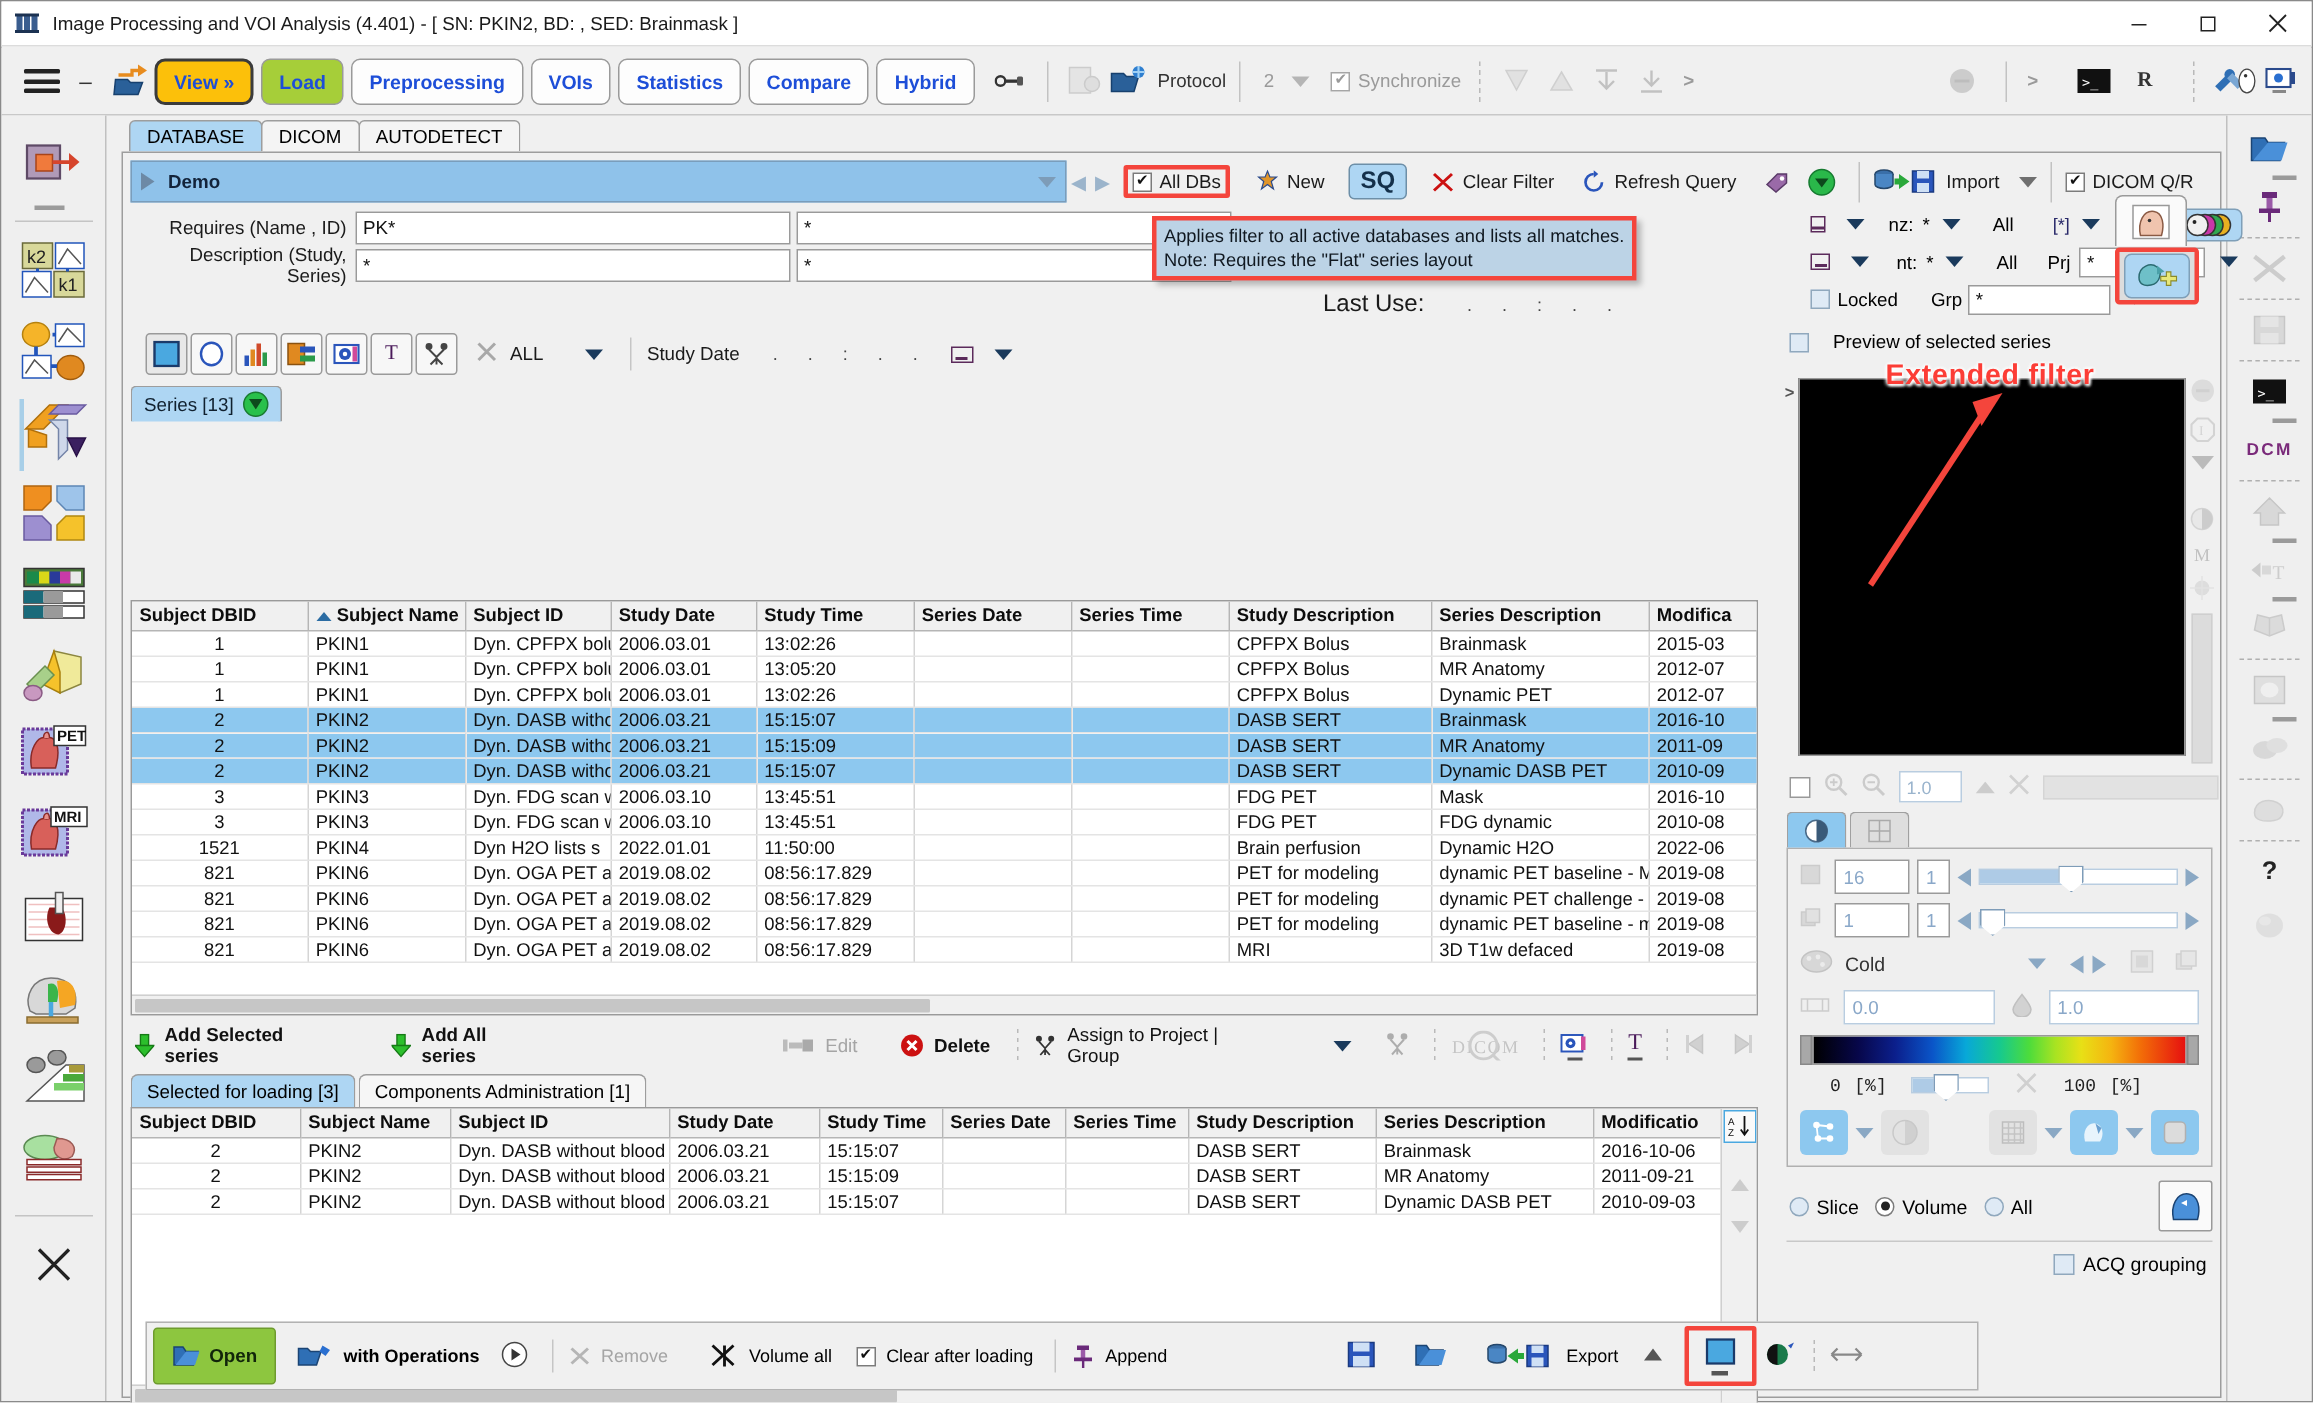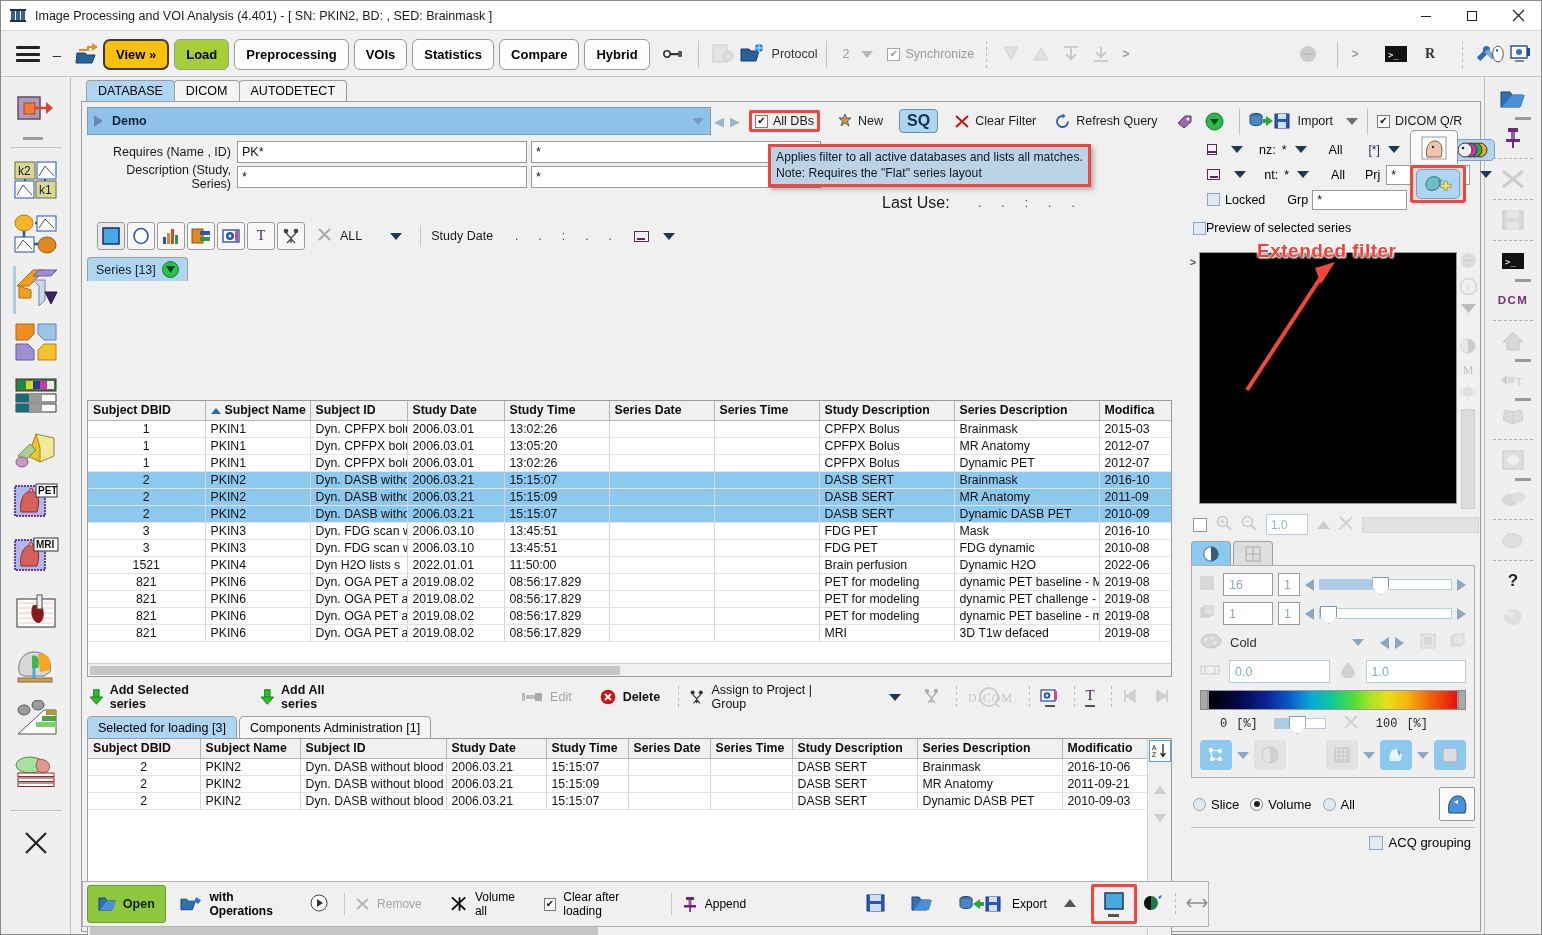--- a/index.html
+++ b/index.html
@@ -41,21 +41,21 @@
     border-bottom: 1px solid #c8c8c8;
     padding-left: 8px;
   }
   .hamburger { width: 26px; height: 20px; display:flex; flex-direction:column; justify-content:space-between; padding:2px 1px; margin: 0 8px 0 6px;}
   .hamburger i { display:block; height: 3px; background:#222; border-radius:1px; }
   .minus-btn { width: 16px; text-align:center; color:#333; font-size:15px; margin-right: 8px;}
   .tb-icon { width: 30px; height: 30px; display:flex; align-items:center; justify-content:center; }
   .tbtn {
     height: 31px; min-width: 50px; padding: 0 11px;
     border: 1px solid #9a9a9a; border-radius: 6px;
-    background: #fdfdfd; color: #000000; font-size: 13px; font-weight: bold;
+    background: #fdfdfd; color: #1d4ed8; font-size: 13px; font-weight: bold;
     display: flex; align-items: center; justify-content: center;
     margin-right: 5px; cursor: pointer;
     font-family: "Liberation Sans", sans-serif;
   }
   .tbtn.view { background: #fcc00a; border: 2px solid #3b3b3b; border-radius: 7px; }
   .tbtn.load { background: #a6ce39; }
   .tb-sep { width: 1px; height: 27px; background: #c2c2c2; margin: 0 9px; }
   .tb-sep.dash { background: repeating-linear-gradient(#b9b9b9 0 3px, transparent 3px 6px); }
   .tb-lbl { font-size: 12.5px; color: #333; }
   .tb-lbl.dim { color: #9a9a9a; }
@@ -1231,21 +1231,21 @@
             </div>
           </div>
         </div>
         <div class="hscroll" style="position:absolute;bottom:0;left:0;right:24px">
           <i style="width:508px"></i>
         </div>
       </div>
 
       <div class="ann" style="left:900px;top:790px">Flat layout</div>
 
-      <div class="bottombar" style="position:absolute;left:0;bottom:4px;width:1127px">
+      <div class="bottombar" style="position:absolute;left:15px;bottom:4px;width:1222px">
         <div class="openbtn">
           <svg width="19" height="16" viewBox="0 0 19 16">
               <path d="M1 2 H7 L9 5 H17 L14 14 H1 Z" fill="#2f6fb5" stroke="#1b4474"></path>
               <path d="M9 5 H18 L15 14 H2 Z" fill="#4a90d9"></path>
             </svg>
           <span>Open</span>
         </div>
         <div class="act" style="margin-left:10px">
           <svg width="24" height="18" viewBox="0 0 24 18">
             <path d="M1 4 H7 L9 6 H16 L13 15 H1 Z" fill="#2f6fb5" stroke="#1b4474"></path>
@@ -1332,21 +1332,21 @@
         </div>
         <div class="vsep d" style="margin-left:12px"></div>
         <div style="opacity:.6">
           <svg width="22" height="14" viewBox="0 0 22 14">
               <path d="M1 7 H21 M1 7 L5 3 M1 7 L5 11 M21 7 L17 3 M21 7 L17 11" stroke="#444" stroke-width="1.5" fill="none"></path>
             </svg>
         </div>
       </div>
 
       <div class="rpanel" style="top:116px">
-        <div style="display:flex;align-items:center;gap:0;padding-left:6px;height:20px">
+        <div style="display:flex;align-items:center;gap:16px;padding-left:6px;height:20px">
           <span class="chk" style="background:#dfeaf5;border-color:#90a8bd"></span>
           <span style="font-size:12.5px">Preview of selected series</span>
         </div>
 
         <div class="ann" style="left:70px;top:22px">Extended filter</div>
 
         <div style="display:flex;margin-top:14px">
           <div style="width:12px;display:flex;align-items:flex-start;justify-content:center;padding-top:4px">
             <span style="font-size:11px;color:#555;font-weight:bold">&gt;</span>
           </div>

